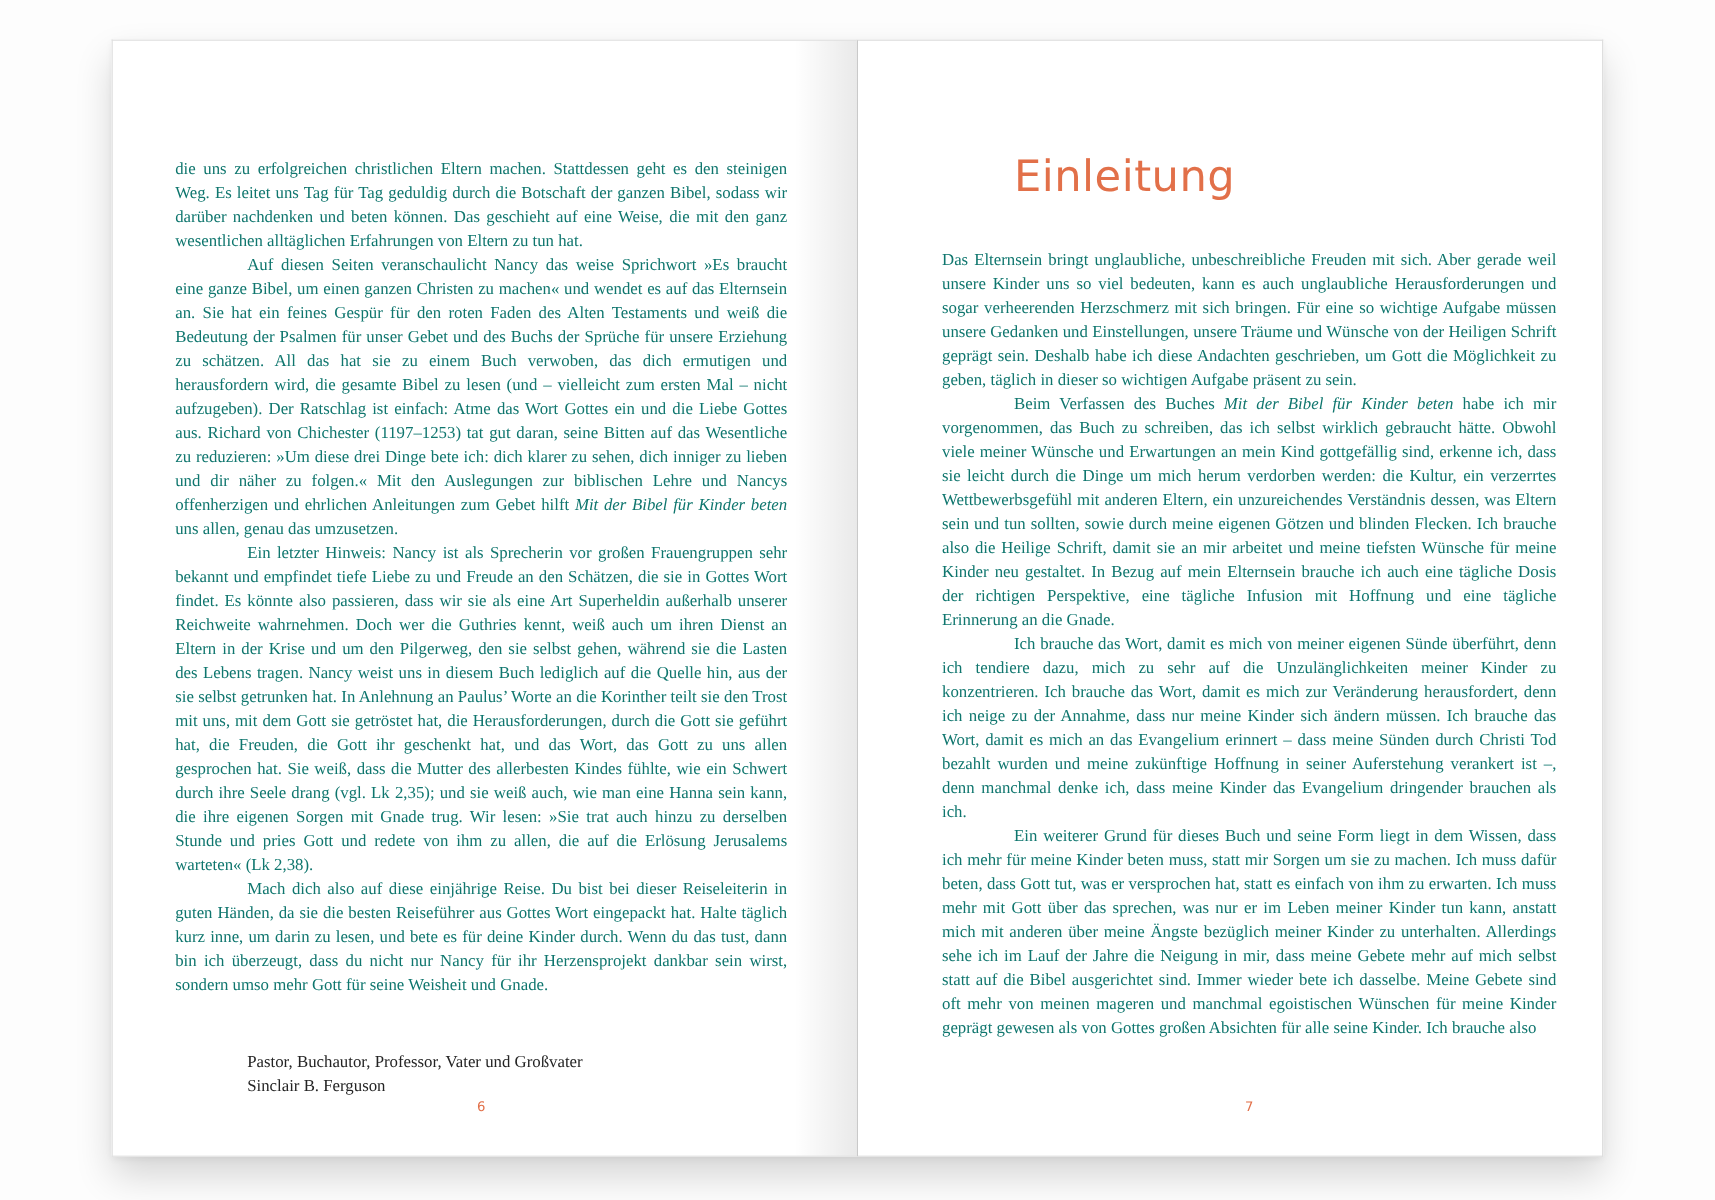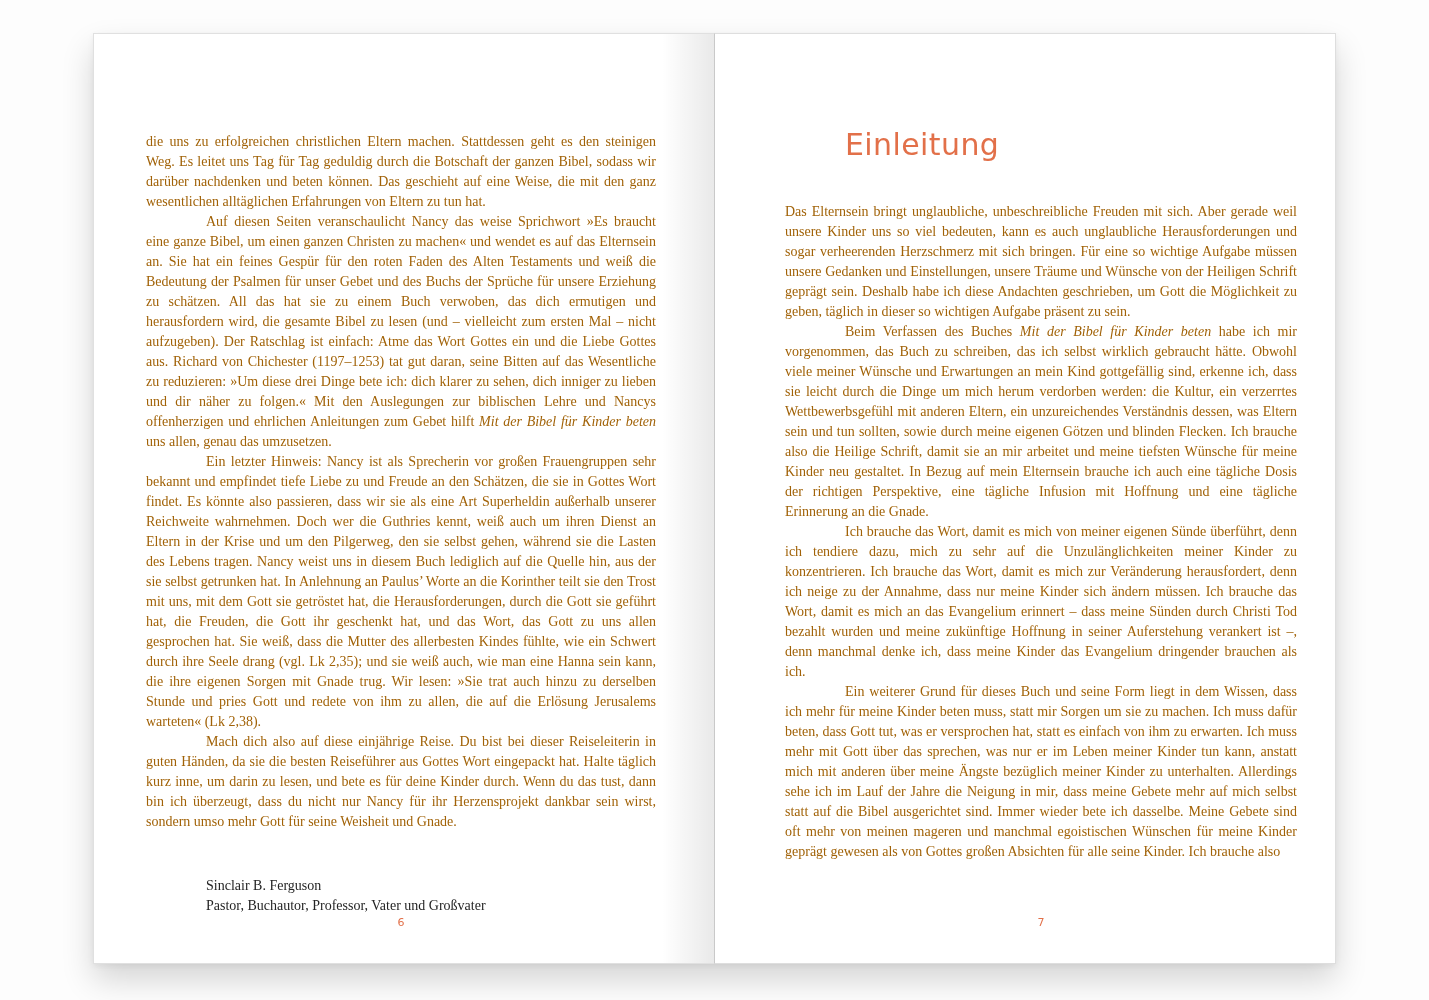--- a/index.html
+++ b/index.html
@@ -49,32 +49,32 @@
     width: 562px; 
   }
   .page.right .text-block {
     padding: 93px 0 0 70px;
     width: 582px; 
   }
   .paras p {
     margin: 0;
     font-size: 14px;
     line-height: 20px;
-    color: #a16207;
+    color: #0f766e;
     text-align: justify;
     hyphens: auto;
     font-family: Liberation Serif, serif;
     -webkit-hyphens: auto;
   }
   .paras p.indent { text-indent: 60px; }
   .paras em { font-style: italic; }
   .heading {
     font-family: "DejaVu Sans", sans-serif;
     font-weight: 500;
-    font-size: 30px;
+    font-size: 36px;
     letter-spacing: 0.4px;
     color: var(--accent, #e27049);
     margin: 0 0 40px 60px;
   }
   .signature {
     margin: 44px 0 0 60px;
     font-size: 14px;
     line-height: 20px;
     color: #242424;
   }
@@ -96,22 +96,22 @@
 
   <div class="page left">
     <div class="text-block">
       <div class="paras">
           <p><span>die uns zu erfolgreichen christlichen Eltern machen. Stattdessen geht es den steinigen Weg. Es leitet uns Tag für Tag geduldig durch die Botschaft der ganzen Bibel, sodass wir darüber nachdenken und beten können. Das geschieht auf eine Weise, die mit den ganz wesentlichen alltäglichen Erfahrungen von Eltern zu tun hat.</span></p>
           <p class="indent"><span>Auf diesen Seiten veranschaulicht Nancy das weise Sprichwort »Es braucht eine ganze Bibel, um einen ganzen Christen zu machen« und wendet es auf das Elternsein an. Sie hat ein feines Gespür für den roten Faden des Alten Testaments und weiß die Bedeutung der Psalmen für unser Gebet und des Buchs der Sprüche für unsere Erziehung zu schätzen. All das hat sie zu einem Buch verwoben, das dich ermutigen und herausfordern wird, die gesamte Bibel zu lesen (und – vielleicht zum ersten Mal – nicht aufzugeben). Der Ratschlag ist einfach: Atme das Wort Gottes ein und die Liebe Gottes aus. Richard von Chichester (1197–1253) tat gut daran, seine Bitten auf das Wesentliche zu reduzieren: »Um diese drei Dinge bete ich: dich klarer zu sehen, dich inniger zu lieben und dir näher zu folgen.« Mit den Auslegungen zur biblischen Lehre und Nancys offenherzigen und ehrlichen Anleitungen zum Gebet hilft </span><em>Mit der Bibel für Kinder beten</em><span> uns allen, genau das umzusetzen.</span></p>
           <p class="indent"><span>Ein letzter Hinweis: Nancy ist als Sprecherin vor großen Frauengruppen sehr bekannt und empfindet tiefe Liebe zu und Freude an den Schätzen, die sie in Gottes Wort findet. Es könnte also passieren, dass wir sie als eine Art Superheldin außerhalb unserer Reichweite wahrnehmen. Doch wer die Guthries kennt, weiß auch um ihren Dienst an Eltern in der Krise und um den Pilgerweg, den sie selbst gehen, während sie die Lasten des Lebens tragen. Nancy weist uns in diesem Buch lediglich auf die Quelle hin, aus der sie selbst getrunken hat. In Anlehnung an Paulus’ Worte an die Korinther teilt sie den Trost mit uns, mit dem Gott sie getröstet hat, die Herausforderungen, durch die Gott sie geführt hat, die Freuden, die Gott ihr geschenkt hat, und das Wort, das Gott zu uns allen gesprochen hat. Sie weiß, dass die Mutter des allerbesten Kindes fühlte, wie ein Schwert durch ihre Seele drang (vgl. Lk 2,35); und sie weiß auch, wie man eine Hanna sein kann, die ihre eigenen Sorgen mit Gnade trug. Wir lesen: »Sie trat auch hinzu zu derselben Stunde und pries Gott und redete von ihm zu allen, die auf die Erlösung Jerusalems warteten« (Lk 2,38).</span></p>
           <p class="indent"><span>Mach dich also auf diese einjährige Reise. Du bist bei dieser Reiseleiterin in guten Händen, da sie die besten Reiseführer aus Gottes Wort eingepackt hat. Halte täglich kurz inne, um darin zu lesen, und bete es für deine Kinder durch. Wenn du das tust, dann bin ich überzeugt, dass du nicht nur Nancy für ihr Herzensprojekt dankbar sein wirst, sondern umso mehr Gott für seine Weisheit und Gnade.</span></p>
         </div>
       <div class="signature">
+        <div>Pastor, Buchautor, Professor, Vater und Großvater</div>
         <div>Sinclair B. Ferguson</div>
-        <div>Pastor, Buchautor, Professor, Vater und Großvater</div>
       </div>
     </div>
     <div class="pagenum">6</div>
   </div>
 
   <div class="page right">
     <div class="text-block">
       <h1 class="heading">Einleitung</h1>
       <div class="paras">
           <p><span>Das Elternsein bringt unglaubliche, unbeschreibliche Freuden mit sich. Aber gerade weil unsere Kinder uns so viel bedeuten, kann es auch unglaubliche Herausforderungen und sogar verheerenden Herzschmerz mit sich bringen. Für eine so wichtige Aufgabe müssen unsere Gedanken und Einstellungen, unsere Träume und Wünsche von der Heiligen Schrift geprägt sein. Deshalb habe ich diese Andachten geschrieben, um Gott die Möglichkeit zu geben, täglich in dieser so wichtigen Aufgabe präsent zu sein.</span></p>

